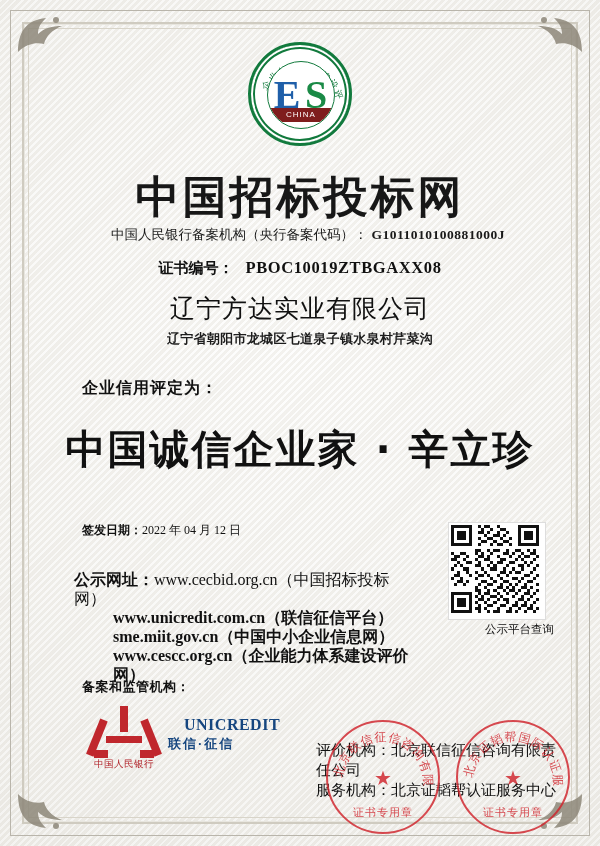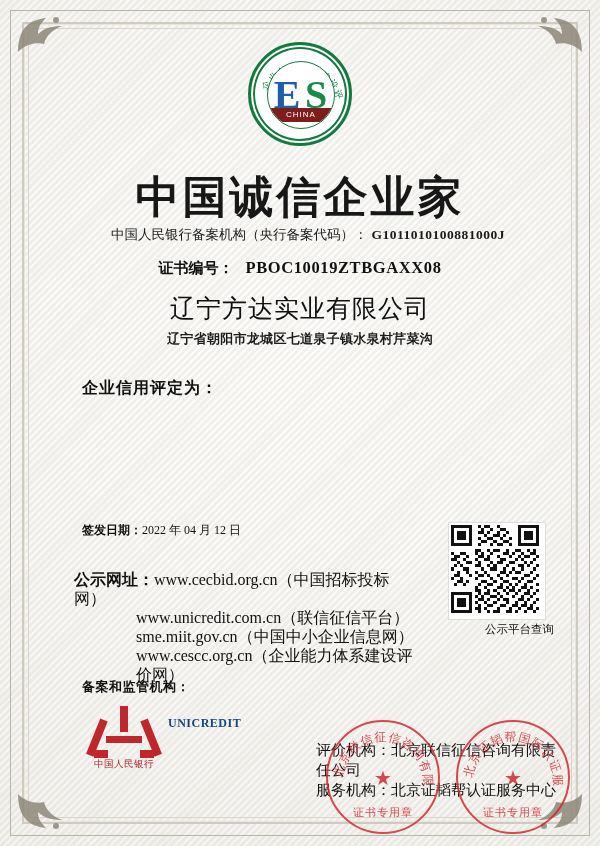--- a/index.html
+++ b/index.html
@@ -109,21 +109,21 @@
     font-size:40px;font-weight:bold;color:#111;letter-spacing:2px;
   }
 
   .meta{position:absolute;top:490px;left:42px;width:330px;font-size:12px;color:#111;line-height:21px;}
   .meta .row{white-space:nowrap;}
   .meta .k{font-weight:bold;}
   .meta .dateval{font-family:"Liberation Serif", serif;}
   .links{position:absolute;top:540px;left:34px;width:340px;font-size:16px;line-height:19px;color:#111;}
   .links .lk{font-family:"Liberation Serif", serif;}
   .links .first{margin-left:0;}
-  .links .ind{margin-left:62px;}
+  .links .ind{margin-left:39px;font-weight:bold;}
 
   .qr{
     position:absolute;right:14px;top:492px;width:92px;height:92px;background:#fff;
     padding:2px;border:1px solid #ddd;
   }
   .qr svg{display:block;}
   .qr-cap{
     position:absolute;right:6px;top:592px;width:108px;text-align:right;
     font-size:11.5px;color:#111;
   }
@@ -131,21 +131,21 @@
   .reg-label{
     position:absolute;left:42px;top:648px;font-size:13px;font-weight:bold;color:#111;letter-spacing:.5px;
   }
 
   .pboc{position:absolute;left:48px;top:676px;width:72px;height:76px;}
   .pboc .mark{position:relative;width:60px;height:52px;margin:0 auto;}
   .pboc .mark .bar{position:absolute;background:#c0272d;}
   .pboc .cap{margin-top:0;text-align:center;font-size:9.5px;color:#b1232a;letter-spacing:.5px;}
 
   .unicredit{position:absolute;left:128px;top:686px;width:130px;}
-  .unicredit .en{font-family:"Liberation Serif", serif;font-size:12px;font-weight:bold;color:#16467f;letter-spacing:.5px;}
+  .unicredit .en{font-family:"Liberation Serif", serif;font-size:16px;font-weight:bold;color:#16467f;letter-spacing:.5px;margin-left:16px;}
   .unicredit .cn{font-size:13px;font-weight:bold;color:#16467f;letter-spacing:2px;margin-top:1px;}
 
   .orgs{position:absolute;left:276px;top:710px;width:250px;font-size:15px;color:#111;line-height:20px;}
 
   .stamp{
     position:absolute;width:110px;height:110px;border-radius:50%;
     border:2.5px solid #d0242c;color:#d0242c;opacity:.82;
   }
   .stamp .star{
     position:absolute;left:50%;top:46px;transform:translateX(-50%);
@@ -206,35 +206,36 @@
       </svg>
       <div class="inner-circle">
         <div class="blue">E</div>
         <div class="green">S</div>
         <div class="band">
           <span>CHINA</span>
         </div>
       </div>
     </div>
 
-    <div class="title">中国诚信企业家</div>
+    <div class="title">中国招标投标网</div>
 
     <div class="subtitle">
       <span>中国人民银行备案机构（央行备案代码）：</span>
       <span class="code">G1011010100881000J</span>
     </div>
 
     <div class="certno">
       <span class="lbl">证书编号：</span><span class="val">PBOC10019ZTBGAXX08</span>
     </div>
 
     <div class="company">辽宁方达实业有限公司</div>
     <div class="address">辽宁省朝阳市龙城区七道泉子镇水泉村芹菜沟</div>
 
     <div class="rate-label">企业信用评定为：</div>
+    <div class="award">中国诚信企业家 · 辛立珍</div>
 
     <div class="meta">
       <div class="row">
         <span class="k">签发日期：</span><span class="dateval">2022 年  04 月  12 日</span>
       </div>
     </div>
 
     <div class="links">
       <div class="row first">
         <span class="k" style="font-weight:bold">公示网址：</span><span class="lk">www.cecbid.org.cn</span><span>（中国招标投标网）</span>
@@ -468,20 +469,21 @@
         <div class="bar" style="left:46px;top:14px;width:8px;height:38px;transform:rotate(-22deg);transform-origin:top center;"></div>
         <div class="bar" style="left:0;top:44px;width:14px;height:8px;"></div>
         <div class="bar" style="left:46px;top:44px;width:14px;height:8px;"></div>
         <div class="bar" style="left:12px;top:30px;width:36px;height:7px;"></div>
       </div>
       <div class="cap">中国人民银行</div>
     </div>
 
     <div class="unicredit">
       <div class="en">UNICREDIT</div>
+      <div class="cn">联信·征信</div>
     </div>
 
     <div class="orgs">
       <div>评价机构：北京联信征信咨询有限责任公司</div>
       <div>服务机构：北京证韬帮认证服务中心</div>
     </div>
 
     <div class="stamp stamp1">
       <svg class="arc" viewBox="0 0 110 110">
         <defs>

